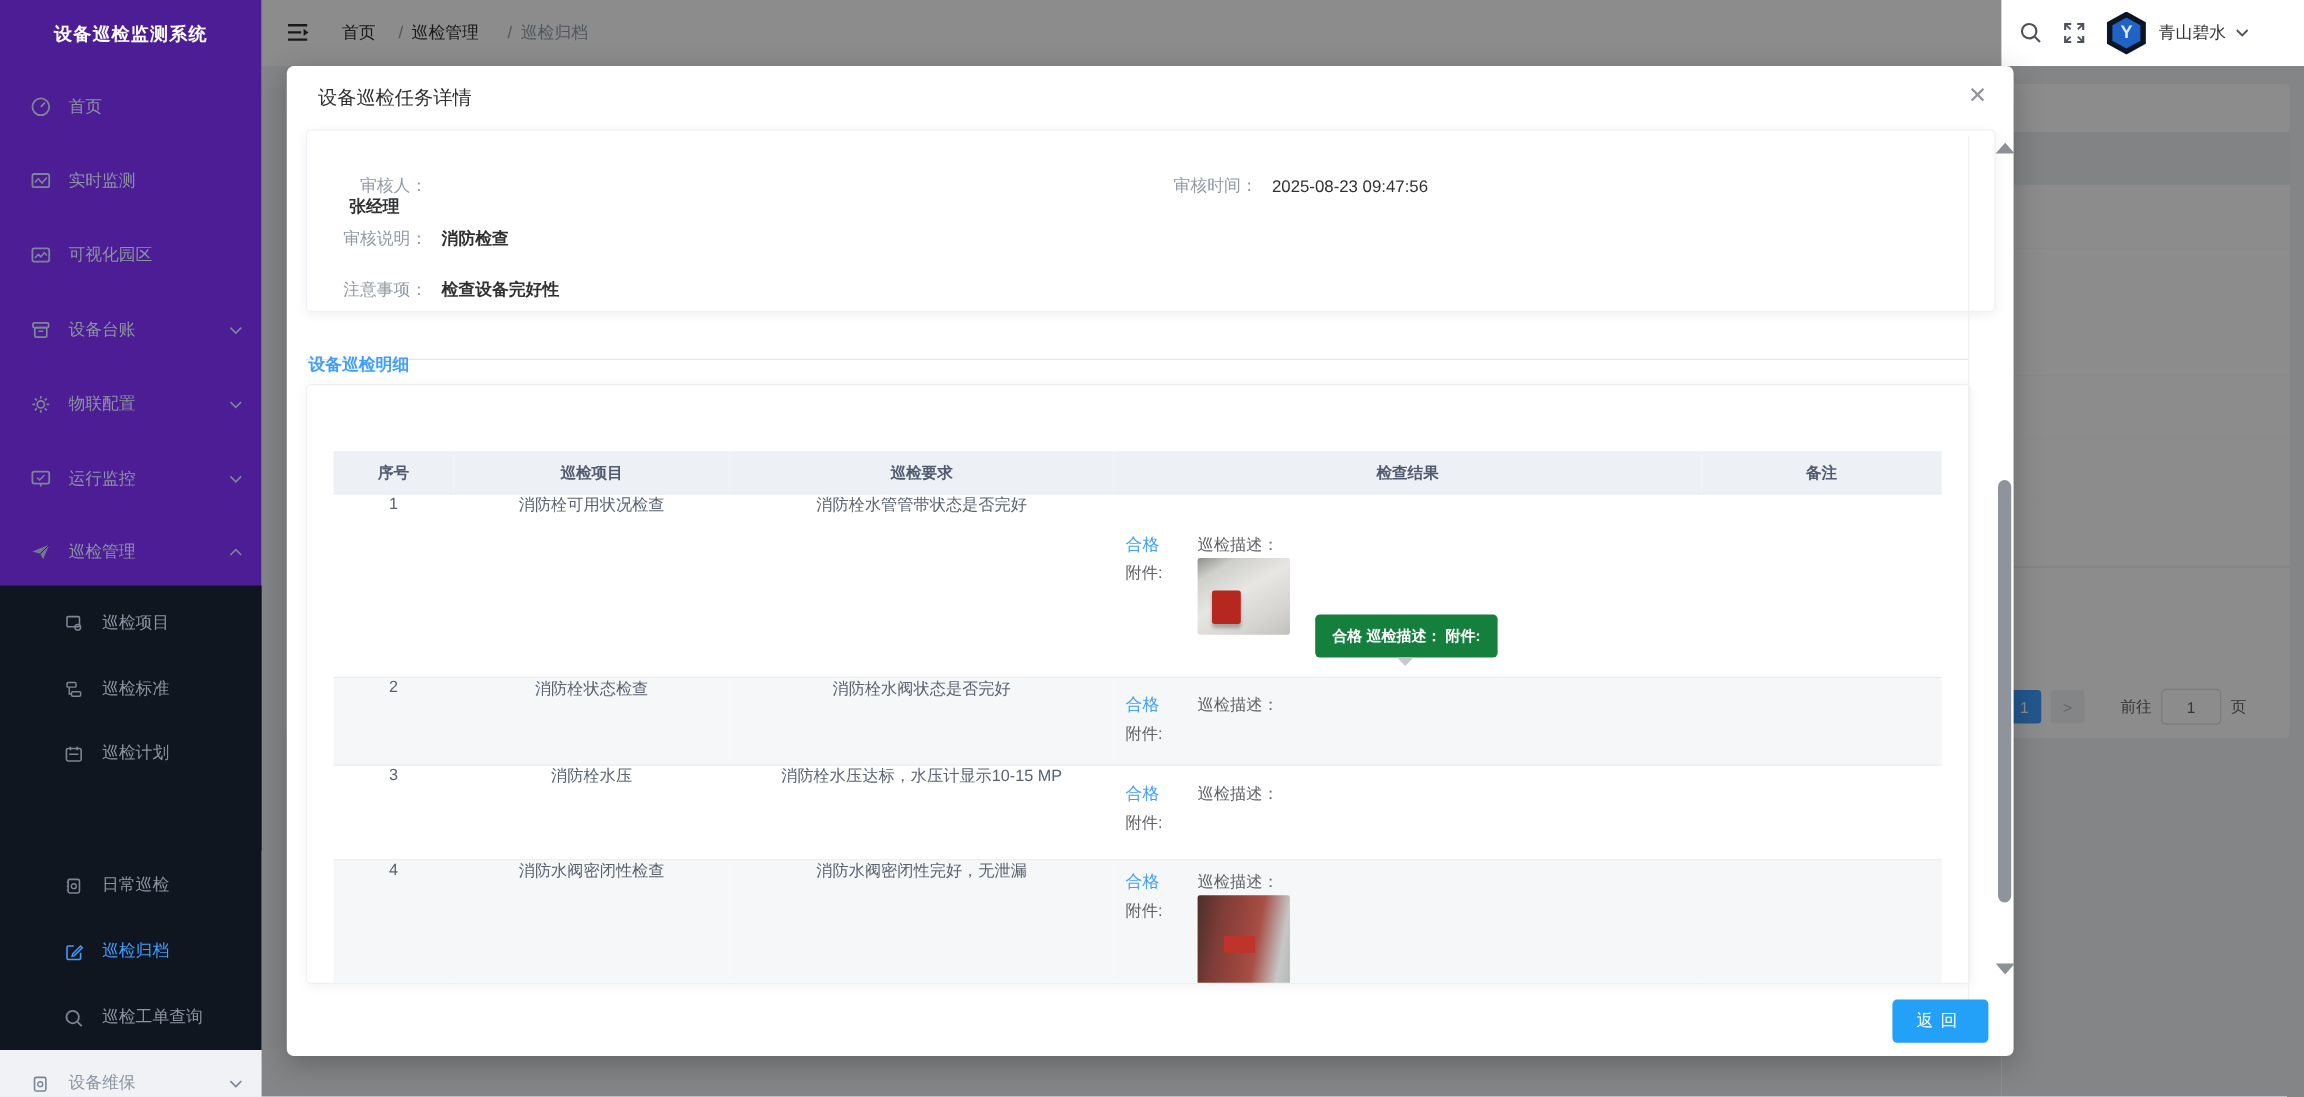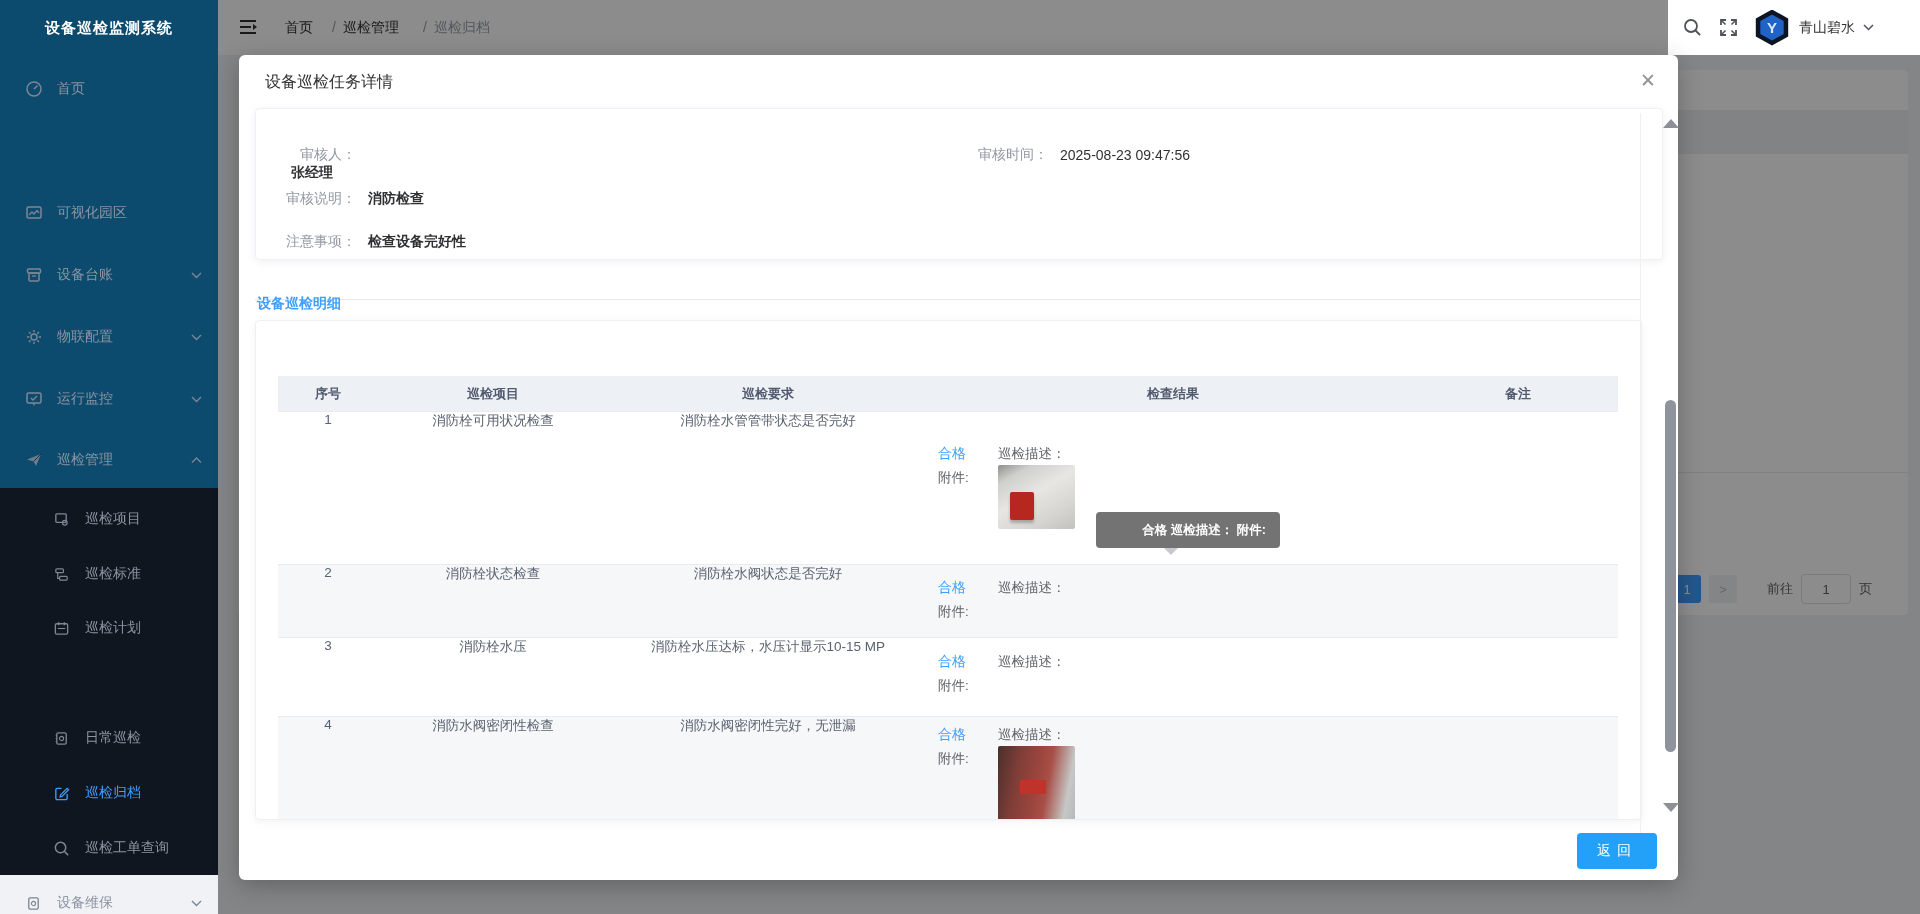--- a/index.html
+++ b/index.html
@@ -20,21 +20,21 @@
   .bg-row{position:absolute;left:982px;right:12px;height:53px;border-bottom:1px solid #e8ebf0;background:#fff;}
   .pag{position:absolute;top:575px;height:28px;display:flex;align-items:center;font-size:13px;color:#606266;}
   .pag-page{width:28px;height:28px;background:#409eff;color:#fff;border-radius:3px;display:flex;align-items:center;justify-content:center;font-size:13px;}
   .pag-next{width:28px;height:28px;background:#f0f2f5;color:#b4bac4;border-radius:3px;display:flex;align-items:center;justify-content:center;font-size:13px;margin-left:8px;}
   .pag-input{width:44px;height:26px;border:1px solid #dcdfe6;border-radius:4px;text-align:center;font-size:13px;color:#606266;margin:0 8px;background:#fff;font-family:inherit;}
 
   
   .overlay{position:absolute;background:rgba(0,0,0,0.45);z-index:5;}
 
   
-  #sidebar{position:absolute;left:0;top:0;width:218px;height:709px;background:#0c4a6e;z-index:6;}
+  #sidebar{position:absolute;left:0;top:0;width:218px;height:709px;background:#4c1d95;z-index:6;}
   #sb-title{height:56px;display:flex;align-items:center;justify-content:center;color:#ffffff;font-size:15px;font-weight:bold;letter-spacing:1px;}
   .sb-item{position:absolute;left:0;width:218px;height:50px;display:flex;align-items:center;color:#8b94a1;font-size:14px;cursor:pointer;}
   .sb-item .ic{width:18px;margin-left:25px;margin-right:14px;color:#7d8694;}
   .sb-item .chev{position:absolute;right:16px;color:#7d8694;}
   #submenu-bg{position:absolute;left:0;top:488px;width:218px;height:387px;background:#10161f;}
   .sb-sub{padding-left:18px;}
   .sb-sub .ic{margin-left:35px;margin-right:14px;}
   .sb-item.active{color:#409eff;}
   .sb-item.active .ic{color:#409eff;}
 
@@ -69,21 +69,21 @@
   .rescell{display:flex;gap:14px;padding-left:10px;text-align:left;}
   .resL{width:46px;display:flex;flex-direction:column;gap:6px;}
   .resOK{color:#409eff;font-size:14px;}
   .resAtt{color:#606266;font-size:13.5px;}
   .resDesc{color:#606266;font-size:13.5px;margin-bottom:2px;}
   .photo{width:77px;position:relative;overflow:hidden;border-radius:2px;}
   .photo1{height:64px;background:linear-gradient(150deg,#8e8e8c 0%,#cfcfcb 18%,#e7e6e2 45%,#d6d5d1 75%,#c2c1bd 100%);}
   .photo1::after{content:"";position:absolute;left:12px;bottom:9px;width:24px;height:28px;background:#b5271f;border-radius:2px;box-shadow:0 3px 3px rgba(0,0,0,0.25);}
   .photo4{height:80px;background:linear-gradient(100deg,#4a2f2c 0%,#7e3d37 25%,#9c463e 50%,#a85048 62%,#c6c8c7 86%,#b4b7b6 100%);}
   .photo4::after{content:"";position:absolute;left:22px;top:34px;width:26px;height:14px;background:#c0332a;border-radius:1px;}
-  #tooltip{position:absolute;left:857px;top:457px;width:152px;height:36px;background:#737373;border-radius:4px;color:#fff;font-size:12.5px;font-weight:bold;display:flex;align-items:center;justify-content:center;z-index:3;padding-left:32px;}
+  #tooltip{position:absolute;left:857px;top:457px;width:152px;height:36px;background:#15803d;border-radius:4px;color:#fff;font-size:12.5px;font-weight:bold;display:flex;align-items:center;justify-content:center;z-index:3;}
   #tooltip::after{content:"";position:absolute;left:68px;top:36px;border:7px solid transparent;border-top-color:#c6c9ce;}
   #m-scroll-line{position:absolute;left:1401px;top:58px;width:1px;height:757px;background:#f0f0f0;}
   .scr-arrow{position:absolute;left:1424px;width:0;height:0;border-left:8px solid transparent;border-right:8px solid transparent;}
   #scr-up{top:64px;border-bottom:9px solid #8d9097;}
   #scr-dn{top:748px;border-top:9px solid #8d9097;}
   #scr-thumb{position:absolute;left:1426px;top:345px;width:11px;height:352px;background:#8f939b;border-radius:6px;}
   #back-btn{position:absolute;left:1338px;top:778px;width:80px;height:36px;background:#23a0f8;color:#fff;font-size:14px;border:none;border-radius:4px;letter-spacing:6px;padding-left:6px;cursor:pointer;}
 </style>
 </head>
 <body>
@@ -173,20 +173,29 @@
     <div id="submenu-bg"></div>
 
     <div class="sb-item" style="top:64px;">
       <span class="ic">
           <svg width="18" height="18" viewBox="0 0 18 18">
             <circle cx="9" cy="9" r="7" fill="none" stroke="currentColor" stroke-width="1.5"></circle>
             <line x1="9" y1="9" x2="12.5" y2="5.5" stroke="currentColor" stroke-width="1.5"></line>
           </svg>
         </span>
       <span>首页</span>
+    </div>
+    <div class="sb-item" style="top:126px;">
+      <span class="ic">
+          <svg width="18" height="18" viewBox="0 0 18 18">
+            <rect x="2" y="3" width="14" height="11" rx="1.5" fill="none" stroke="currentColor" stroke-width="1.5"></rect>
+            <polyline points="4,10 7,7 10,10.5 14,6" fill="none" stroke="currentColor" stroke-width="1.3"></polyline>
+          </svg>
+        </span>
+      <span>实时监测</span>
     </div>
     <div class="sb-item" style="top:188px;">
       <span class="ic">
           <svg width="18" height="18" viewBox="0 0 18 18">
             <rect x="2" y="3" width="14" height="11" rx="1.5" fill="none" stroke="currentColor" stroke-width="1.5"></rect>
             <polyline points="4,11 7,8 9,10 12,6.5 14,9" fill="none" stroke="currentColor" stroke-width="1.3"></polyline>
           </svg>
         </span>
       <span>可视化园区</span>
     </div>

